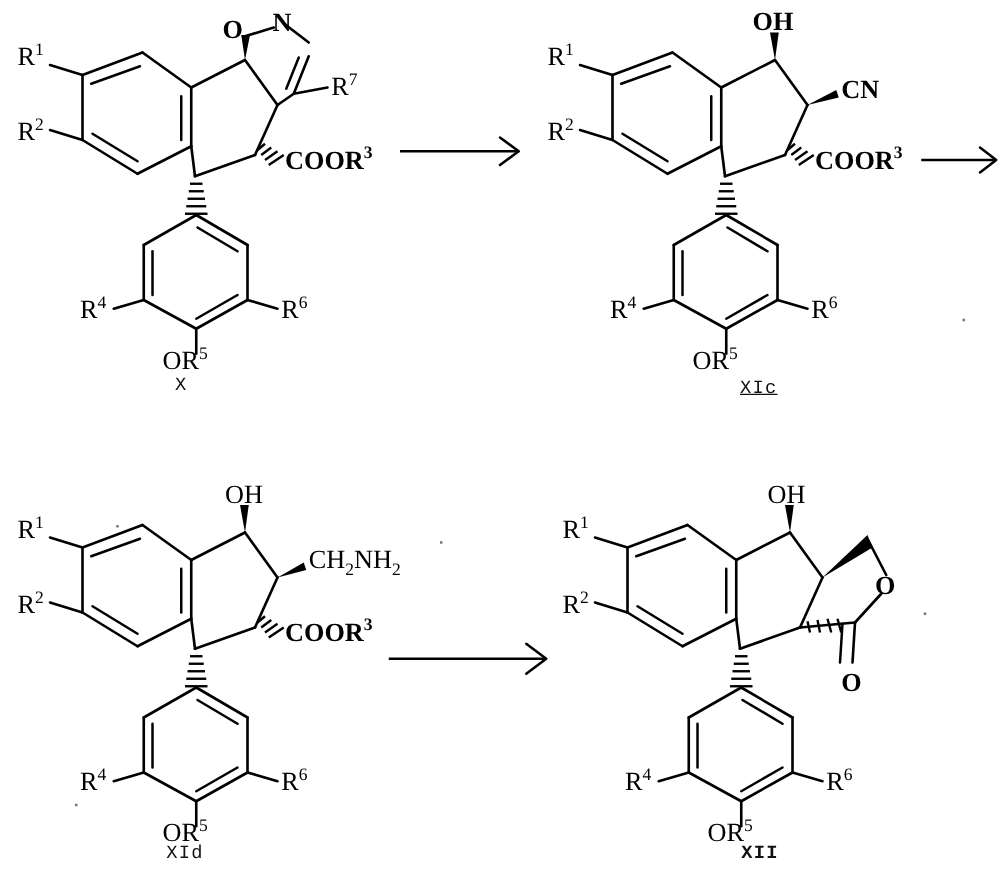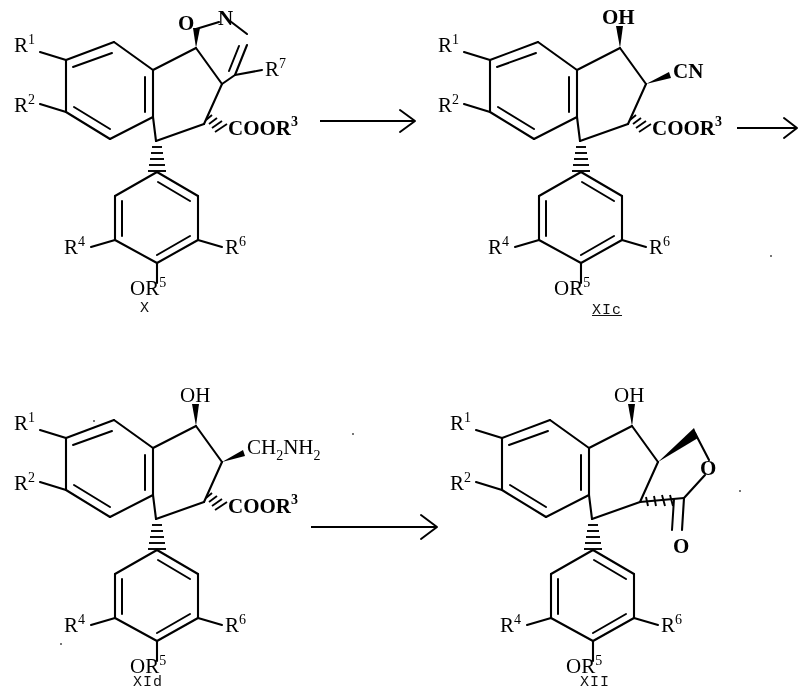--- a/index.html
+++ b/index.html
@@ -405,21 +405,21 @@
     </g>
     <g>
       <line class="arrow-line" x1="311" y1="527" x2="436" y2="527"></line>
       <polyline class="arrow-head" points="421,515 437,527 421,539"></polyline>
     </g>
   </svg>
 
   <div class="label" style="left:140px; top:300px;">X</div>
   <div class="label" style="left:592px; top:302px;text-decoration:underline;">XIc</div>
   <div class="label" style="left:133px; top:674px;">XId</div>
-  <div class="label" style="left:580px; top:674px;">XII</div>
+  <div class="label" style="left:593px; top:674px;font-weight:bold;">XII</div>
 
   <div class="speck" style="left:93px; top:420px;"></div>
   <div class="speck" style="left:60px; top:643px;"></div>
   <div class="speck" style="left:352px; top:433px;"></div>
   <div class="speck" style="left:739px; top:490px;"></div>
   <div class="speck" style="left:770px; top:255px;"></div>
 
 </div>
 
 </body></html>

